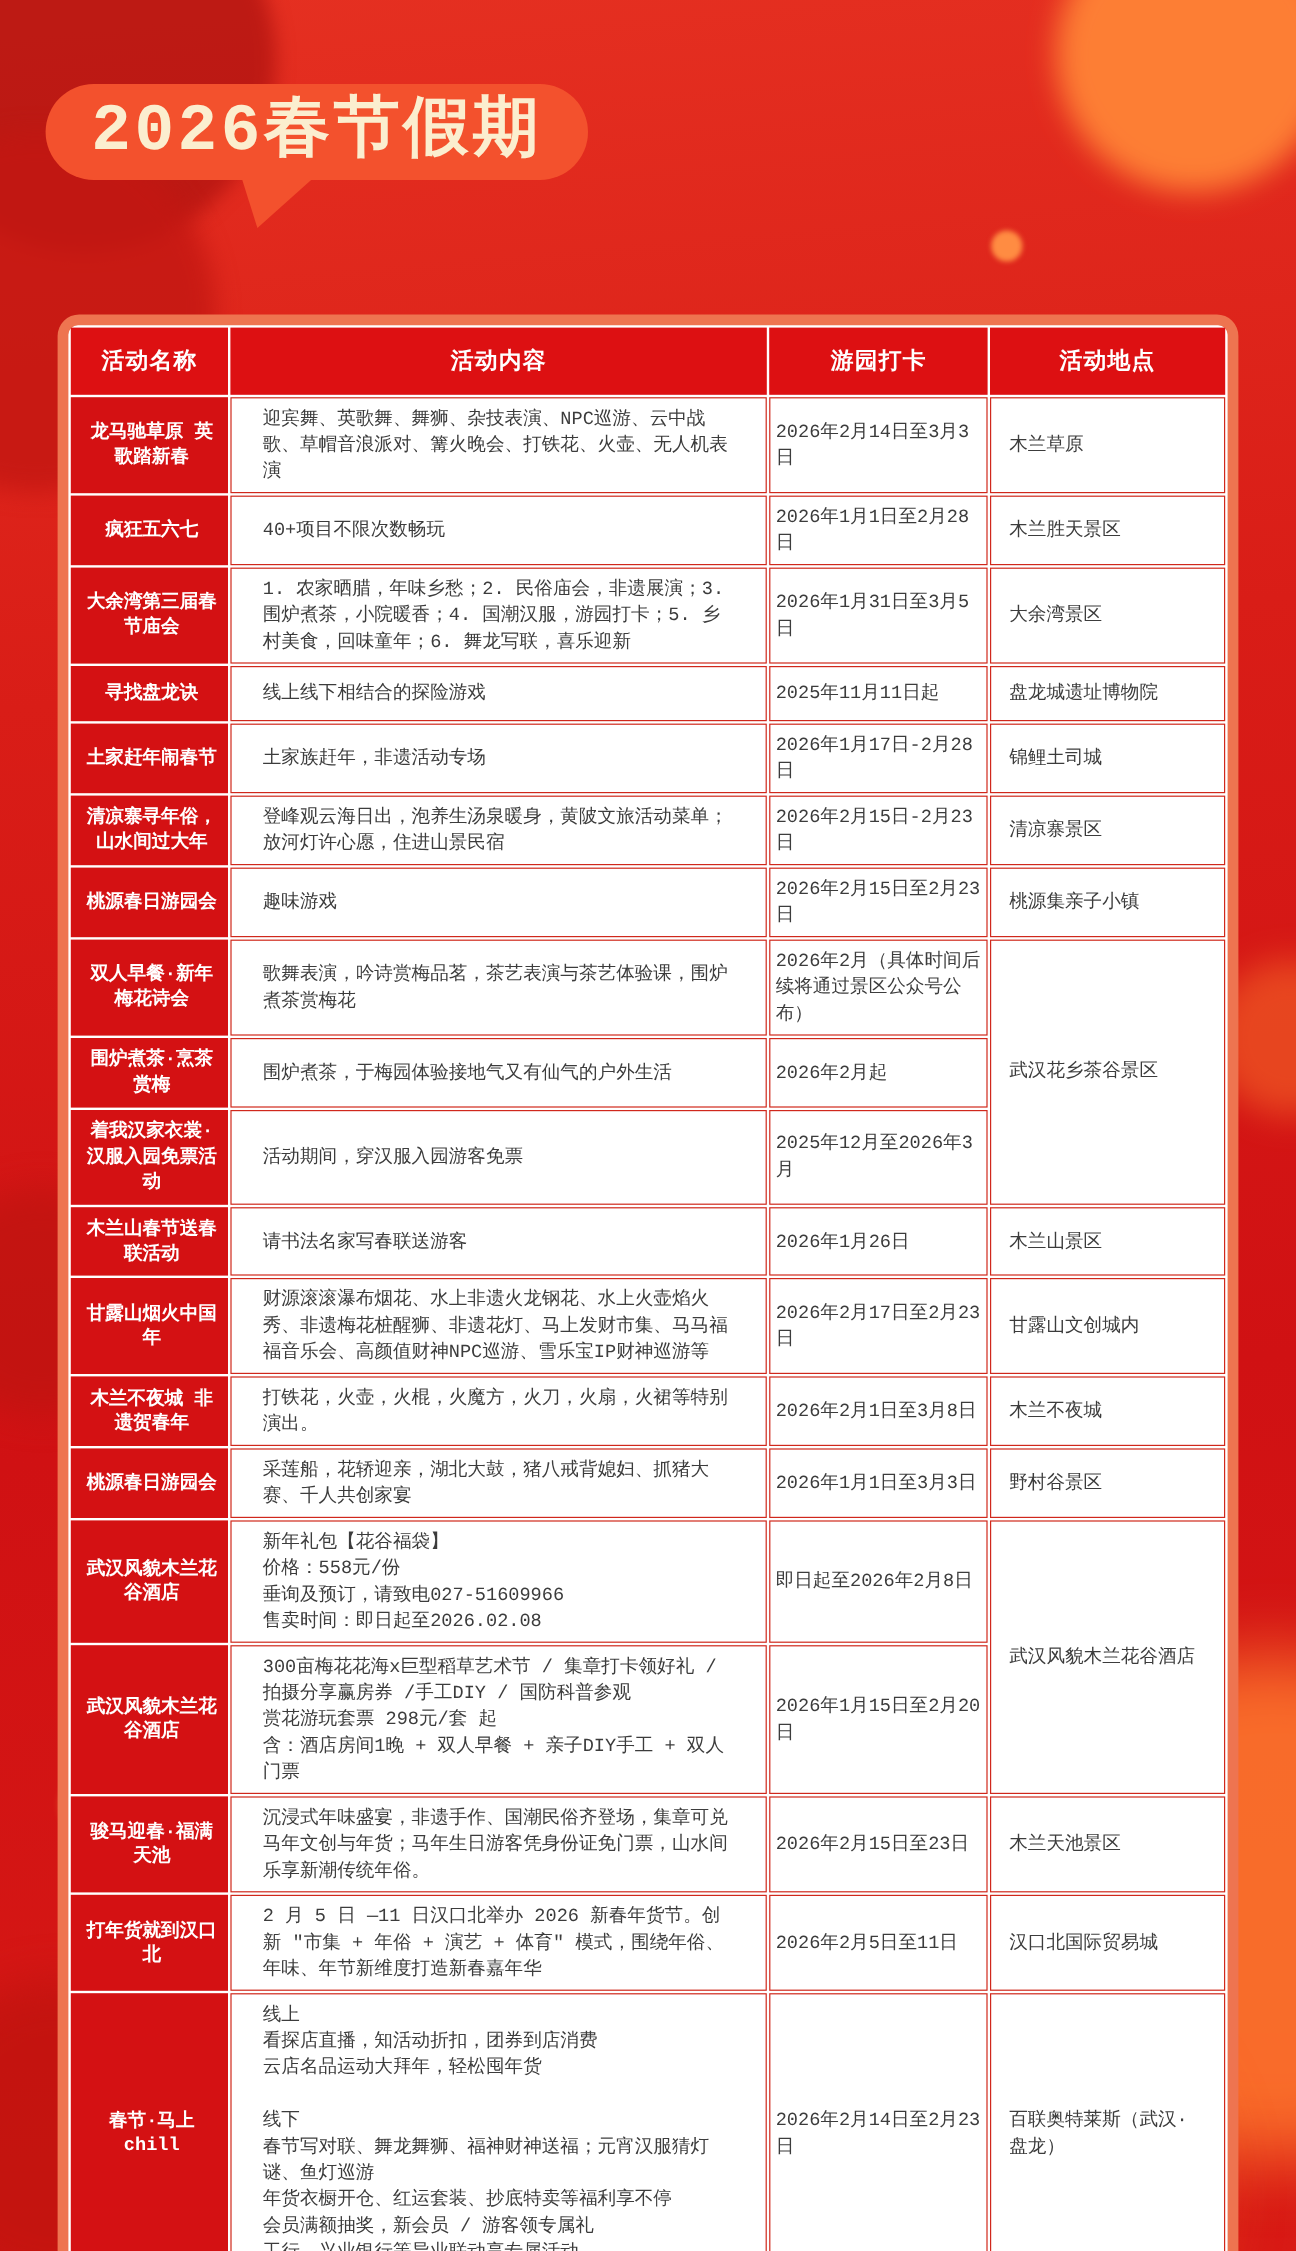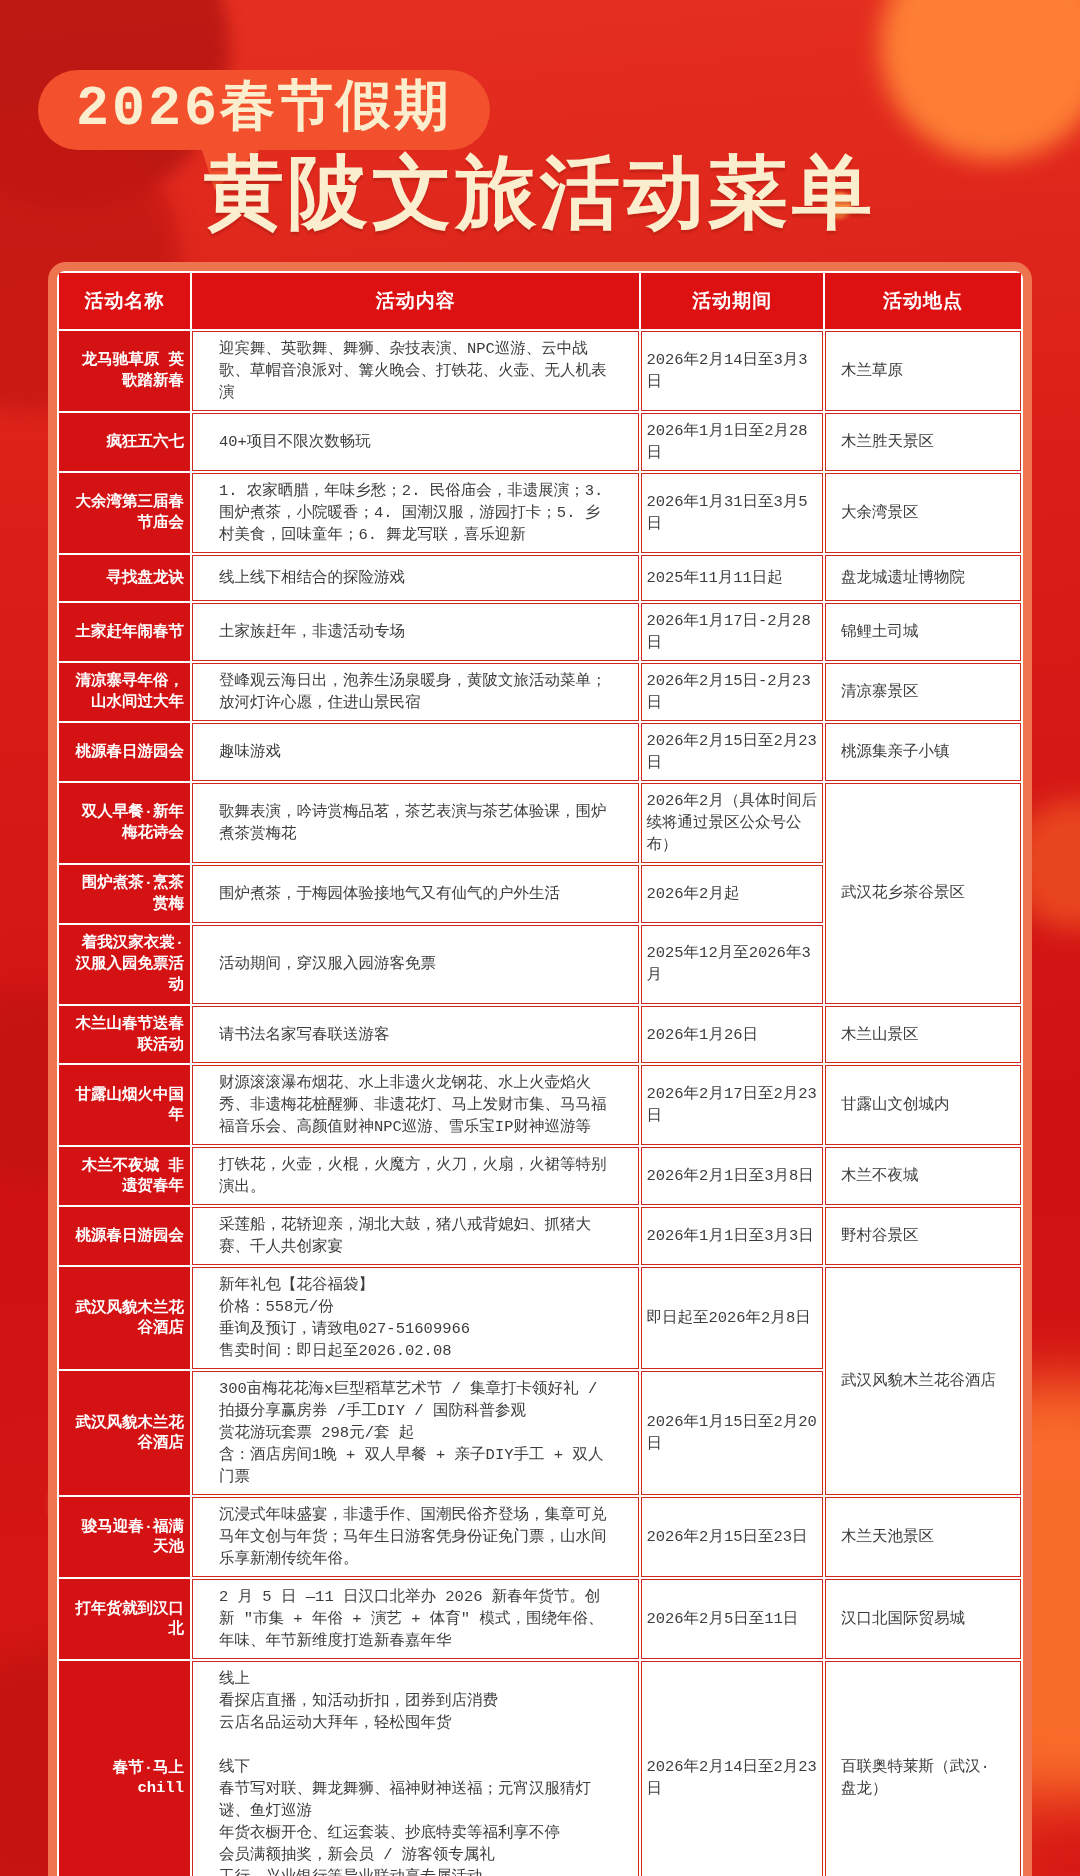--- a/index.html
+++ b/index.html
@@ -49,21 +49,21 @@
     background:#fff;border-radius:8px;
   }
   th{
     background:var(--c-header,#dd1012);color:#fff;
     font-size:19px;font-weight:bold;height:52px;padding:2px;
     letter-spacing:1px;
   }
   td{vertical-align:middle;height:46px;box-sizing:border-box;}
   .name-cell{
     background:var(--c-namecell,#d41113);color:#fff;font-weight:bold;
-    font-size:15.5px;line-height:1.35;padding:8px 6px 8px 10px;text-align:right;
+    font-size:15.5px;line-height:1.35;padding:8px 6px 8px 10px;text-align:center;
   }
   .body-cell{
     background:#fff;border:1px solid var(--c-grid,#d0281c);
     color:var(--c-text,#3c3c3c);font-size:15.5px;line-height:1.42;
     padding:6px 26px;white-space:pre-line;
   }
   .time-cell{padding:6px 4px;}
   .loc-cell{padding:6px 15px;}
   .footer{
     position:absolute;left:0;top:1786px;width:100%;z-index:3;
@@ -82,35 +82,34 @@
   <div class="blob b4"></div>
   <div class="blob b5"></div>
   <div class="blob b6"></div>
   <div class="blob b7"></div>
   <div class="blob b8"></div>
   <div class="blob b9"></div>
   <div class="blob b10"></div>
 
   <div class="badge">2026春节假期</div>
   <div class="badge-tail"></div>
-  <div class="title">黄陂文旅活动菜单</div>
 
   <div class="table-frame">
     <table>
       <colgroup>
         <col style="width:13.7%">
           <col style="width:46.8%">
           <col style="width:19%">
           <col style="width:20.5%">
       </colgroup>
       <thead>
           <tr>
             <th>活动名称</th>
             <th>活动内容</th>
-            <th>活动期间</th>
+            <th>游园打卡</th>
             <th>活动地点</th>
           </tr>
         </thead>
       <tbody>
           <tr>
             <td class="name-cell">龙马驰草原 英歌踏新春</td>
             <td class="body-cell content-cell">迎宾舞、英歌舞、舞狮、杂技表演、NPC巡游、云中战歌、草帽音浪派对、篝火晚会、打铁花、火壶、无人机表演</td>
             <td class="body-cell time-cell">2026年2月14日至3月3日</td>
             <td class="body-cell loc-cell">木兰草原</td>
           </tr>

